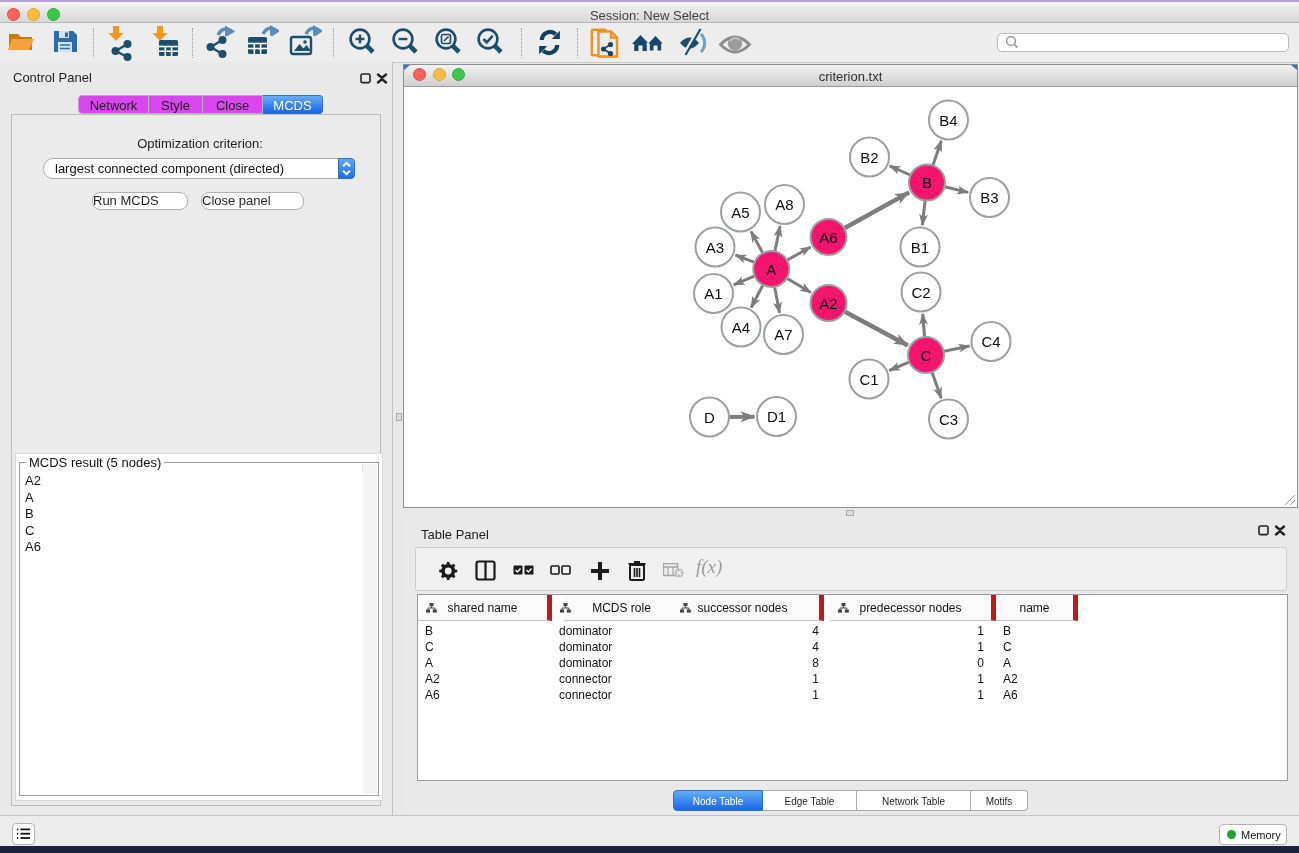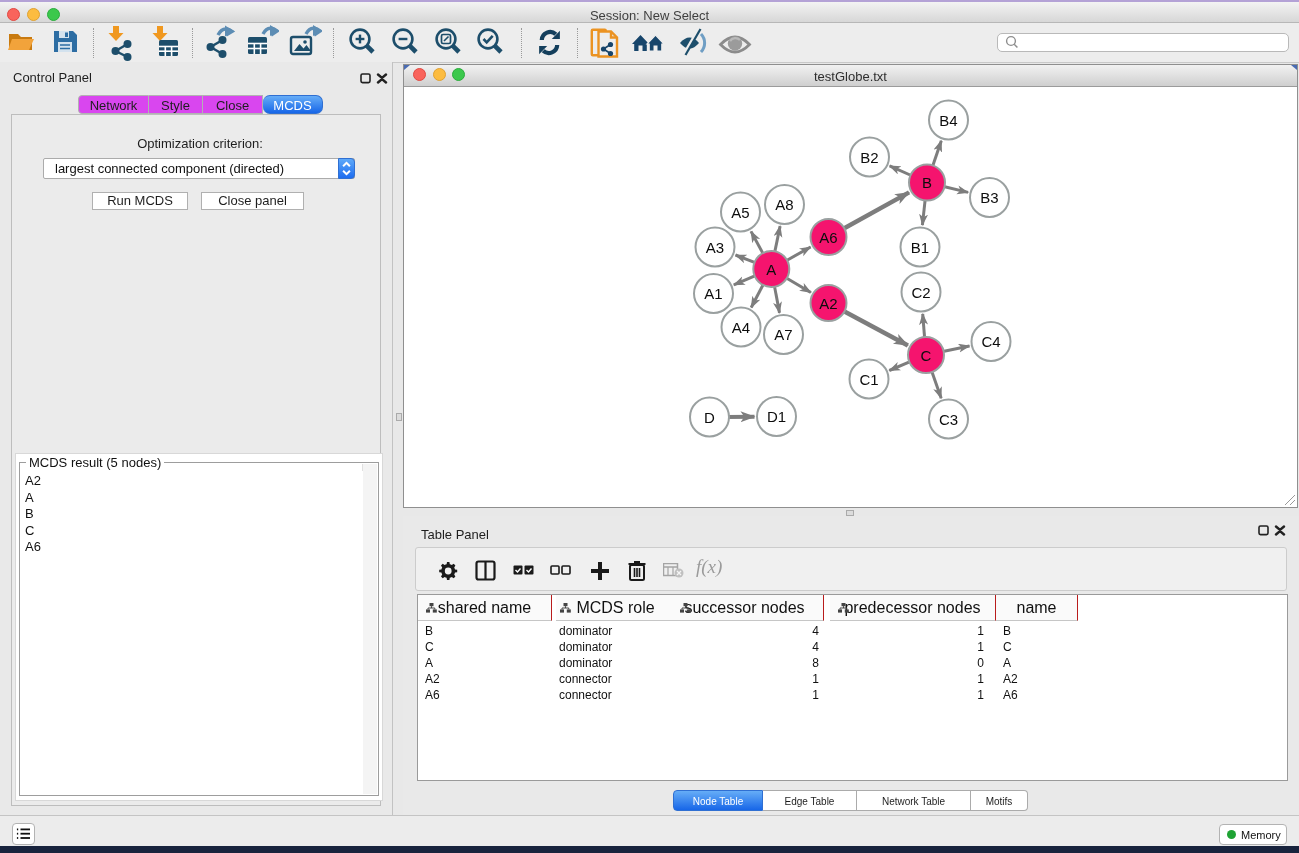--- a/index.html
+++ b/index.html
@@ -18,52 +18,52 @@
     border:1px solid #b9b9b9;border-radius:5px;}
   
   #cpanel{left:0;top:62px;width:392px;height:753px;background:#e9e9e9;border-right:1px solid #c2c2c2;}
   #cp-title{left:13px;top:8px;font-size:13px;color:#1e1e1e;}
   .winbtn{position:absolute;top:11px;}
   #cp-tabs{left:78px;top:33px;height:19px;font-size:13px;}
   .tab{position:absolute;top:0;height:19px;line-height:19px;text-align:center;
        background:#d946ef;border:1px solid #b2b2b2;border-left:none;box-sizing:border-box;color:#1e1e1e;}
   .tab.first{border-left:1px solid #b2b2b2;border-radius:4px 0 0 4px;}
   .tab.last{border-radius:0 4px 4px 0;}
-  .tab.sel{background:linear-gradient(#66adf7,#1766e8);color:#fff;border-color:#2f6fd2;border-radius:7px;}
+  .tab.sel{background:linear-gradient(#66adf7,#1766e8);color:#fff;border-color:#2f6fd2;}
   #cp-content{left:11px;top:52px;width:370px;height:692px;background:#ebebeb;
       border:1px solid #bdbdbd;box-sizing:border-box;}
   #opt-label{left:4px;top:74px;width:392px;text-align:center;font-size:13px;color:#1e1e1e;}
   #dropdown{left:43px;top:96px;width:312px;height:21px;background:#fff;border:1px solid #ababab;
-     border-radius:2px;box-sizing:border-box;font-size:13px;color:#111;line-height:19px;padding-left:11px;}
+     border-radius:10px;box-sizing:border-box;font-size:13px;color:#111;line-height:19px;padding-left:11px;}
   #dd-cap{left:338px;top:96px;width:17px;height:21px;border-radius:0 4px 4px 0;
      background:linear-gradient(#5ea9f9,#1c6cf0);border:1px solid #2f6fd2;box-sizing:border-box;}
-  .btn{position:absolute;height:18px;background:#fff;border:1px solid #b0b0b0;border-radius:0;
-     box-sizing:border-box;font-size:13px;color:#1e1e1e;text-align:center;line-height:16px;}
+  .btn{position:absolute;height:18px;background:#fff;border:1px solid #b0b0b0;border-radius:8px;
+     box-sizing:border-box;font-size:13px;color:#1e1e1e;line-height:16px;}
   #mcds-box{left:15px;top:391px;width:366px;height:346px;background:#fff;border:1px solid #d8d8d8;}
   #mcds-field{position:absolute;left:3px;top:8px;right:3px;bottom:4px;border:1px solid #9d9d9d;}
   #mcds-legend{position:absolute;left:6px;top:-7px;background:#fff;padding:0 3px;font-size:13px;
      color:#111;z-index:2;line-height:14px;}
   #mcds-list{position:absolute;left:1px;top:8px;right:15px;bottom:1px;background:#fff;
      font-size:13px;color:#111;line-height:16.6px;padding:2px 0 0 4px;}
   #mcds-scroll{position:absolute;right:1px;top:1px;width:14px;bottom:1px;background:#f4f4f4;border-left:1px solid #e0e0e0;}
   
   #netwin{left:403px;top:64px;width:895px;height:444px;background:#fff;
      border:1px solid #8f8f8f;box-sizing:border-box;}
   #net-titlebar{position:absolute;left:0;top:0;right:0;height:21px;
      background:linear-gradient(#f2f2f2,#cfcfcf);border-bottom:1px solid #9b9b9b;}
   #net-title{position:absolute;left:0;top:4px;width:100%;text-align:center;font-size:13px;color:#2e2e2e;}
   
   #tpanel{left:403px;top:516px;width:896px;height:299px;background:#e9e9e9;}
   #tp-title{left:18px;top:11px;font-size:13px;color:#1e1e1e;}
   #tp-toolbar{left:12px;top:31px;width:872px;height:44px;background:#f0f0f0;
      border:1px solid #cccccc;border-radius:3px;box-sizing:border-box;}
   #tp-table{left:14px;top:78px;width:871px;height:187px;background:#fff;border:1px solid #9a9a9a;
      box-sizing:border-box;overflow:hidden;}
-  .th{position:absolute;top:0;height:26px;background:#fafafa;border-right:1px solid #b91c1c;
-     border-bottom:1px solid #c6c6c6;box-sizing:border-box;font-size:16px;color:#111;
+  .th{position:absolute;top:0;height:26px;background:#fafafa;border-right:5px solid #b91c1c;
+     border-bottom:1px solid #c6c6c6;box-sizing:border-box;font-size:12px;color:#111;
      text-align:center;line-height:26px;}
   .td{position:absolute;font-size:12px;color:#111;height:16px;line-height:16px;}
   .ttab{position:absolute;top:0;height:21px;line-height:21px;background:#fff;border:1px solid #ababab;
      border-left:none;box-sizing:border-box;font-size:10px;color:#1e1e1e;text-align:center;}
   #statusbar{left:0;top:815px;width:1299px;height:31px;background:#ececec;border-top:1px solid #c4c4c4;}
   #darkstrip{left:0;top:846px;width:1299px;height:7px;background:#18233d;}
   svg{display:block;}
 </style>
 </head>
 <body>
@@ -244,21 +244,21 @@
       <div id="mcds-scroll"></div>
       <div id="mcds-list">A2<br>A<br>B<br>C<br>A6</div>
     </div>
   </div>
 </div>
 <div id="netwin" class="abs">
   <div id="net-titlebar">
     <div class="tl" style="left:9px;top:3px;background:#f9645c;border:1px solid #e14942;box-sizing:border-box;"></div>
     <div class="tl" style="left:28.5px;top:3px;background:#fcbc40;border:1px solid #e0a131;box-sizing:border-box;"></div>
     <div class="tl" style="left:48px;top:3px;background:#3bc84c;border:1px solid #2aad3c;box-sizing:border-box;"></div>
-    <div id="net-title">testGlobe.txt</div>
+    <div id="net-title">criterion.txt</div>
     <svg style="position:absolute;left:0;top:0" width="6" height="5">
         <path d="M0 0 L6 0 L0 5 Z" fill="#4a6cb3"></path>
       </svg>
     <svg style="position:absolute;right:0;top:0" width="6" height="5">
         <path d="M0 0 L6 0 L6 5 Z" fill="#4a6cb3"></path>
       </svg>
   </div>
   <svg style="position:absolute;left:0px;top:21px" width="893" height="421">
     <defs>
       <marker id="ar1" markerUnits="userSpaceOnUse" markerWidth="13" markerHeight="10" refX="11" refY="4.5" orient="auto">
@@ -388,21 +388,21 @@
         <line x1="0.5" y1="4" x2="14.5" y2="4" stroke="#1a1a1a" stroke-width="1.5"></line>
         <line x1="5" y1="4" x2="5" y2="12.5" stroke="#1a1a1a" stroke-width="1.2"></line>
         <line x1="10" y1="4" x2="10" y2="12.5" stroke="#1a1a1a" stroke-width="1.2"></line>
         <circle cx="16" cy="10" r="4.5" fill="#6a6a6a"></circle>
         <path d="M14 8 l4 4 m0 -4 l-4 4" stroke="#fff" stroke-width="1.3"></path>
       </svg>
     <div style="position:absolute;left:280px;top:8px;font-family:'Liberation Serif',serif;font-style:italic;font-size:19px;color:#9b9b9b;">f(x)</div>
   </div>
   <div id="tp-table" class="abs">
     <div class="th" style="left:0;width:134px;">shared name</div>
-    <div class="th" style="left:138px;width:120px;">MCDS role</div>
+    <div class="th" style="left:146px;width:120px;">MCDS role</div>
     <div class="th" style="left:248px;width:158px;">successor nodes</div>
     <div class="th" style="left:412px;width:166px;">predecessor nodes</div>
     <div class="th" style="left:578px;width:82px;">name</div>
     <svg style="position:absolute;left:8px;top:8px" width="11" height="10">
         <g fill="#444">
           <rect x="3.5" y="0" width="4" height="3.2"></rect>
           <rect x="0" y="6.4" width="4" height="3.2"></rect>
           <rect x="6.8" y="6.4" width="4" height="3.2"></rect>
         </g>
         <path d="M5.5 3.2 v1.8 M2 6.4 v-1.4 h6.8 v1.4" stroke="#444" stroke-width="1" fill="none"></path>

